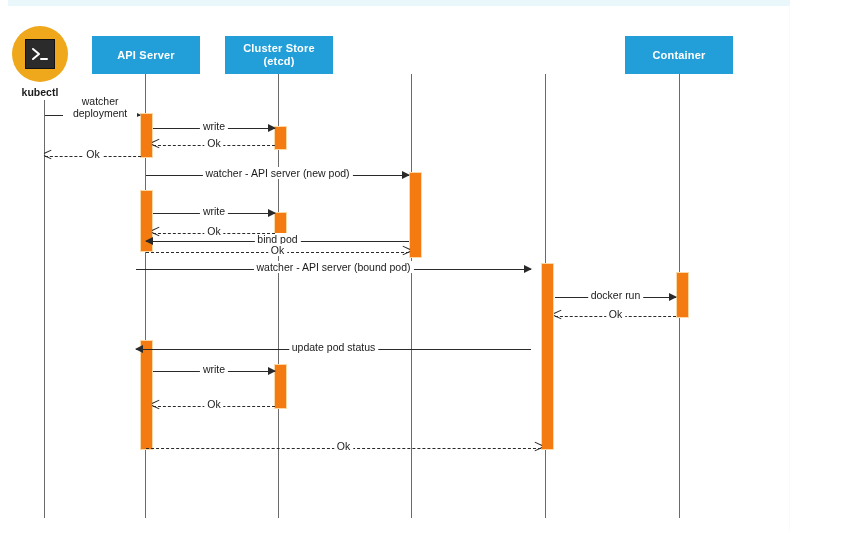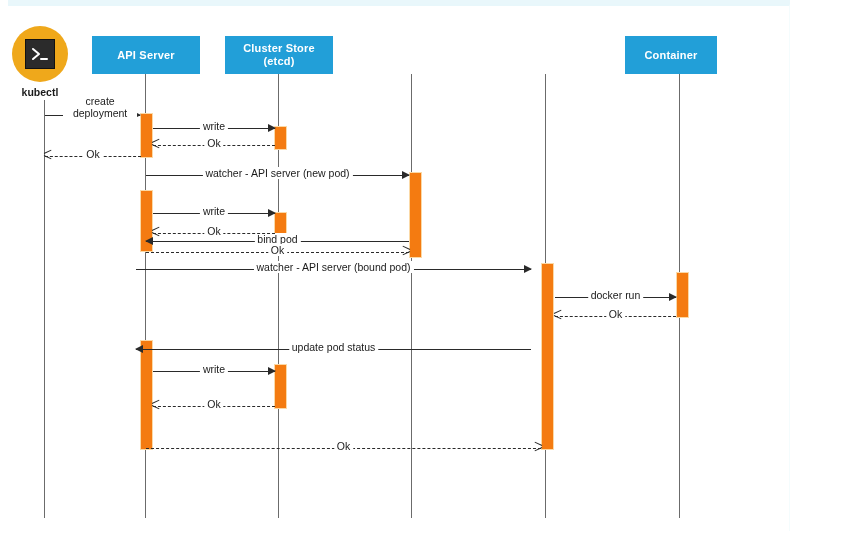--- a/index.html
+++ b/index.html
@@ -202,21 +202,21 @@
 
   <div class="pbox" style="left:225px; top:36px; width:108px;">
     <span style="display:block;">
       <span style="display:block;">Cluster Store</span>
       <span style="display:block;">(etcd)</span>
     </span>
   </div>
 
 
 
-  <div class="pbox" style="left:625px; top:36px; width:92px;">
+  <div class="pbox" style="left:625px; top:36px; width:108px;">
     <span>Container</span>
   </div>
 
   <div class="lifeline" style="left:44px;  top:100px; height:418px;"></div>
   <div class="lifeline" style="left:145px; top:74px;  height:444px;"></div>
   <div class="lifeline" style="left:278px; top:74px;  height:444px;"></div>
   <div class="lifeline" style="left:411px; top:74px;  height:444px;"></div>
   <div class="lifeline" style="left:545px; top:74px;  height:444px;"></div>
   <div class="lifeline" style="left:679px; top:74px;  height:444px;"></div>
 
@@ -234,21 +234,21 @@
 
   <div class="act" style="left:676px; top:272px; height:46px;"></div>
 
   <div class="act" style="left:140px; top:340px; height:110px;"></div>
 
   <div class="act" style="left:274px; top:364px; height:45px;"></div>
 
   <div class="msg to-right" style="left:45px; top:115px; width:95px;">
     <div class="line"></div>
     <div class="head"></div>
-    <div class="lbl two-line" style="left:58%;">create deployment</div>
+    <div class="lbl two-line" style="left:58%;">watcher deployment</div>
   </div>
 
   <div class="msg to-right" style="left:153px; top:128px; width:122px;">
     <div class="line"></div>
     <div class="head"></div>
     <div class="lbl">write</div>
   </div>
 
   <div class="msg dashed to-left" style="left:153px; top:145px; width:122px;">
     <div class="line"></div>

